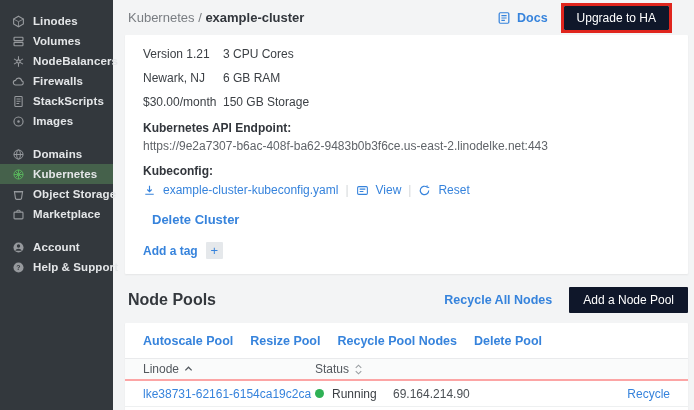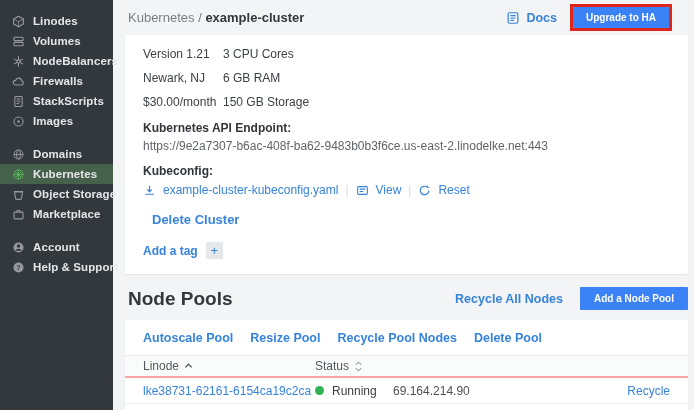--- a/index.html
+++ b/index.html
@@ -26,22 +26,22 @@
   .main { flex:1; min-width:0; display:flex; flex-direction:column; padding:0 6px 0 12px; }
   .topbar { height:35px; flex:0 0 35px; display:flex; align-items:center; justify-content:space-between; padding:0 16px 0 3px; }
   .breadcrumb { font-size:13px; color:#797d82; }
   .breadcrumb .crumb-root { color:#797d82; }
   .breadcrumb .crumb-cur { color:#32363c; font-weight:700; }
   .topbar-right { display:flex; align-items:center; }
   .docs-link { display:flex; align-items:center; gap:6px; color:#3683dc; font-weight:600; font-size:12.5px; cursor:pointer; }
   .docs-link svg { width:14px; height:14px; }
   .annot { border:3px solid #e0251d; margin-left:13px; }
   .btn-primary {
-    background:#3b82f6; color:#fff; border:none; cursor:pointer;
-    font-family:inherit; font-size:10px; font-weight:700;
+    background:#0f172a; color:#fff; border:none; cursor:pointer;
+    font-family:inherit; font-size:12px; font-weight:400;
     padding:6px 14px; border-radius:1px; white-space:nowrap;
   }
   .annot .btn-primary { padding:5px 13px; display:block; }
   
   .card { background:#fff; border-radius:1px; box-shadow:0 1px 2px rgba(50,54,60,.07); }
   .summary-card { padding:12px 18px 15px; }
   .summary-grid { display:grid; grid-template-columns:80px auto; row-gap:10px; width:max-content; color:#3c4045; }
   .api-block { margin-top:12px; }
   .blk-label { font-weight:700; color:#32363c; }
   .api-url { color:#606469; margin-top:4px; }
@@ -49,21 +49,21 @@
   .kc-row { display:flex; align-items:center; gap:7px; margin-top:5px; }
   .kc-link { color:#3683dc; display:flex; align-items:center; gap:7px; cursor:pointer; }
   .kc-link svg { width:13px; height:13px; }
   .kc-sep { color:#d5d8da; }
   .delete-cluster { margin-top:15px; padding-left:9px; color:#3683dc; font-weight:700; font-size:13px; cursor:pointer; width:max-content; }
   .add-tag { margin-top:15px; display:inline-flex; align-items:center; gap:8px; cursor:pointer; width:max-content; }
   .add-tag-label { color:#3683dc; font-weight:600; }
   .add-tag-plus { width:17px; height:17px; background:#e5e8eb; color:#3683dc; display:flex; align-items:center; justify-content:center; font-size:13px; border-radius:1px; }
   
   .section-head { display:flex; align-items:center; justify-content:space-between; margin:13px 0 10px; padding-left:3px; }
-  .section-title { font-size:19px; font-weight:700; color:#34383d; }
+  .section-title { font-size:16px; font-weight:700; color:#34383d; }
   .head-right { display:flex; align-items:center; gap:17px; }
   .text-link { color:#3683dc; font-weight:600; font-size:12.5px; cursor:pointer; white-space:nowrap; }
   
   .pool-card { flex:1; display:flex; flex-direction:column; }
   .pool-head { display:flex; align-items:center; justify-content:space-between; padding:11px 18px 10px; }
   .pool-name { font-size:14px; font-weight:700; color:#32363c; }
   .pool-actions { display:flex; gap:17px; }
   .tbl-head, .tbl-row { display:grid; grid-template-columns:172px 78px 1fr 70px; align-items:center; padding:0 18px; }
   .tbl-head { background:#fafbfb; border-top:1px solid #e9eaec; border-bottom:2px solid #fca5a5; height:23px; color:#53585e; }
   .th { display:flex; align-items:center; gap:5px; cursor:pointer; }

